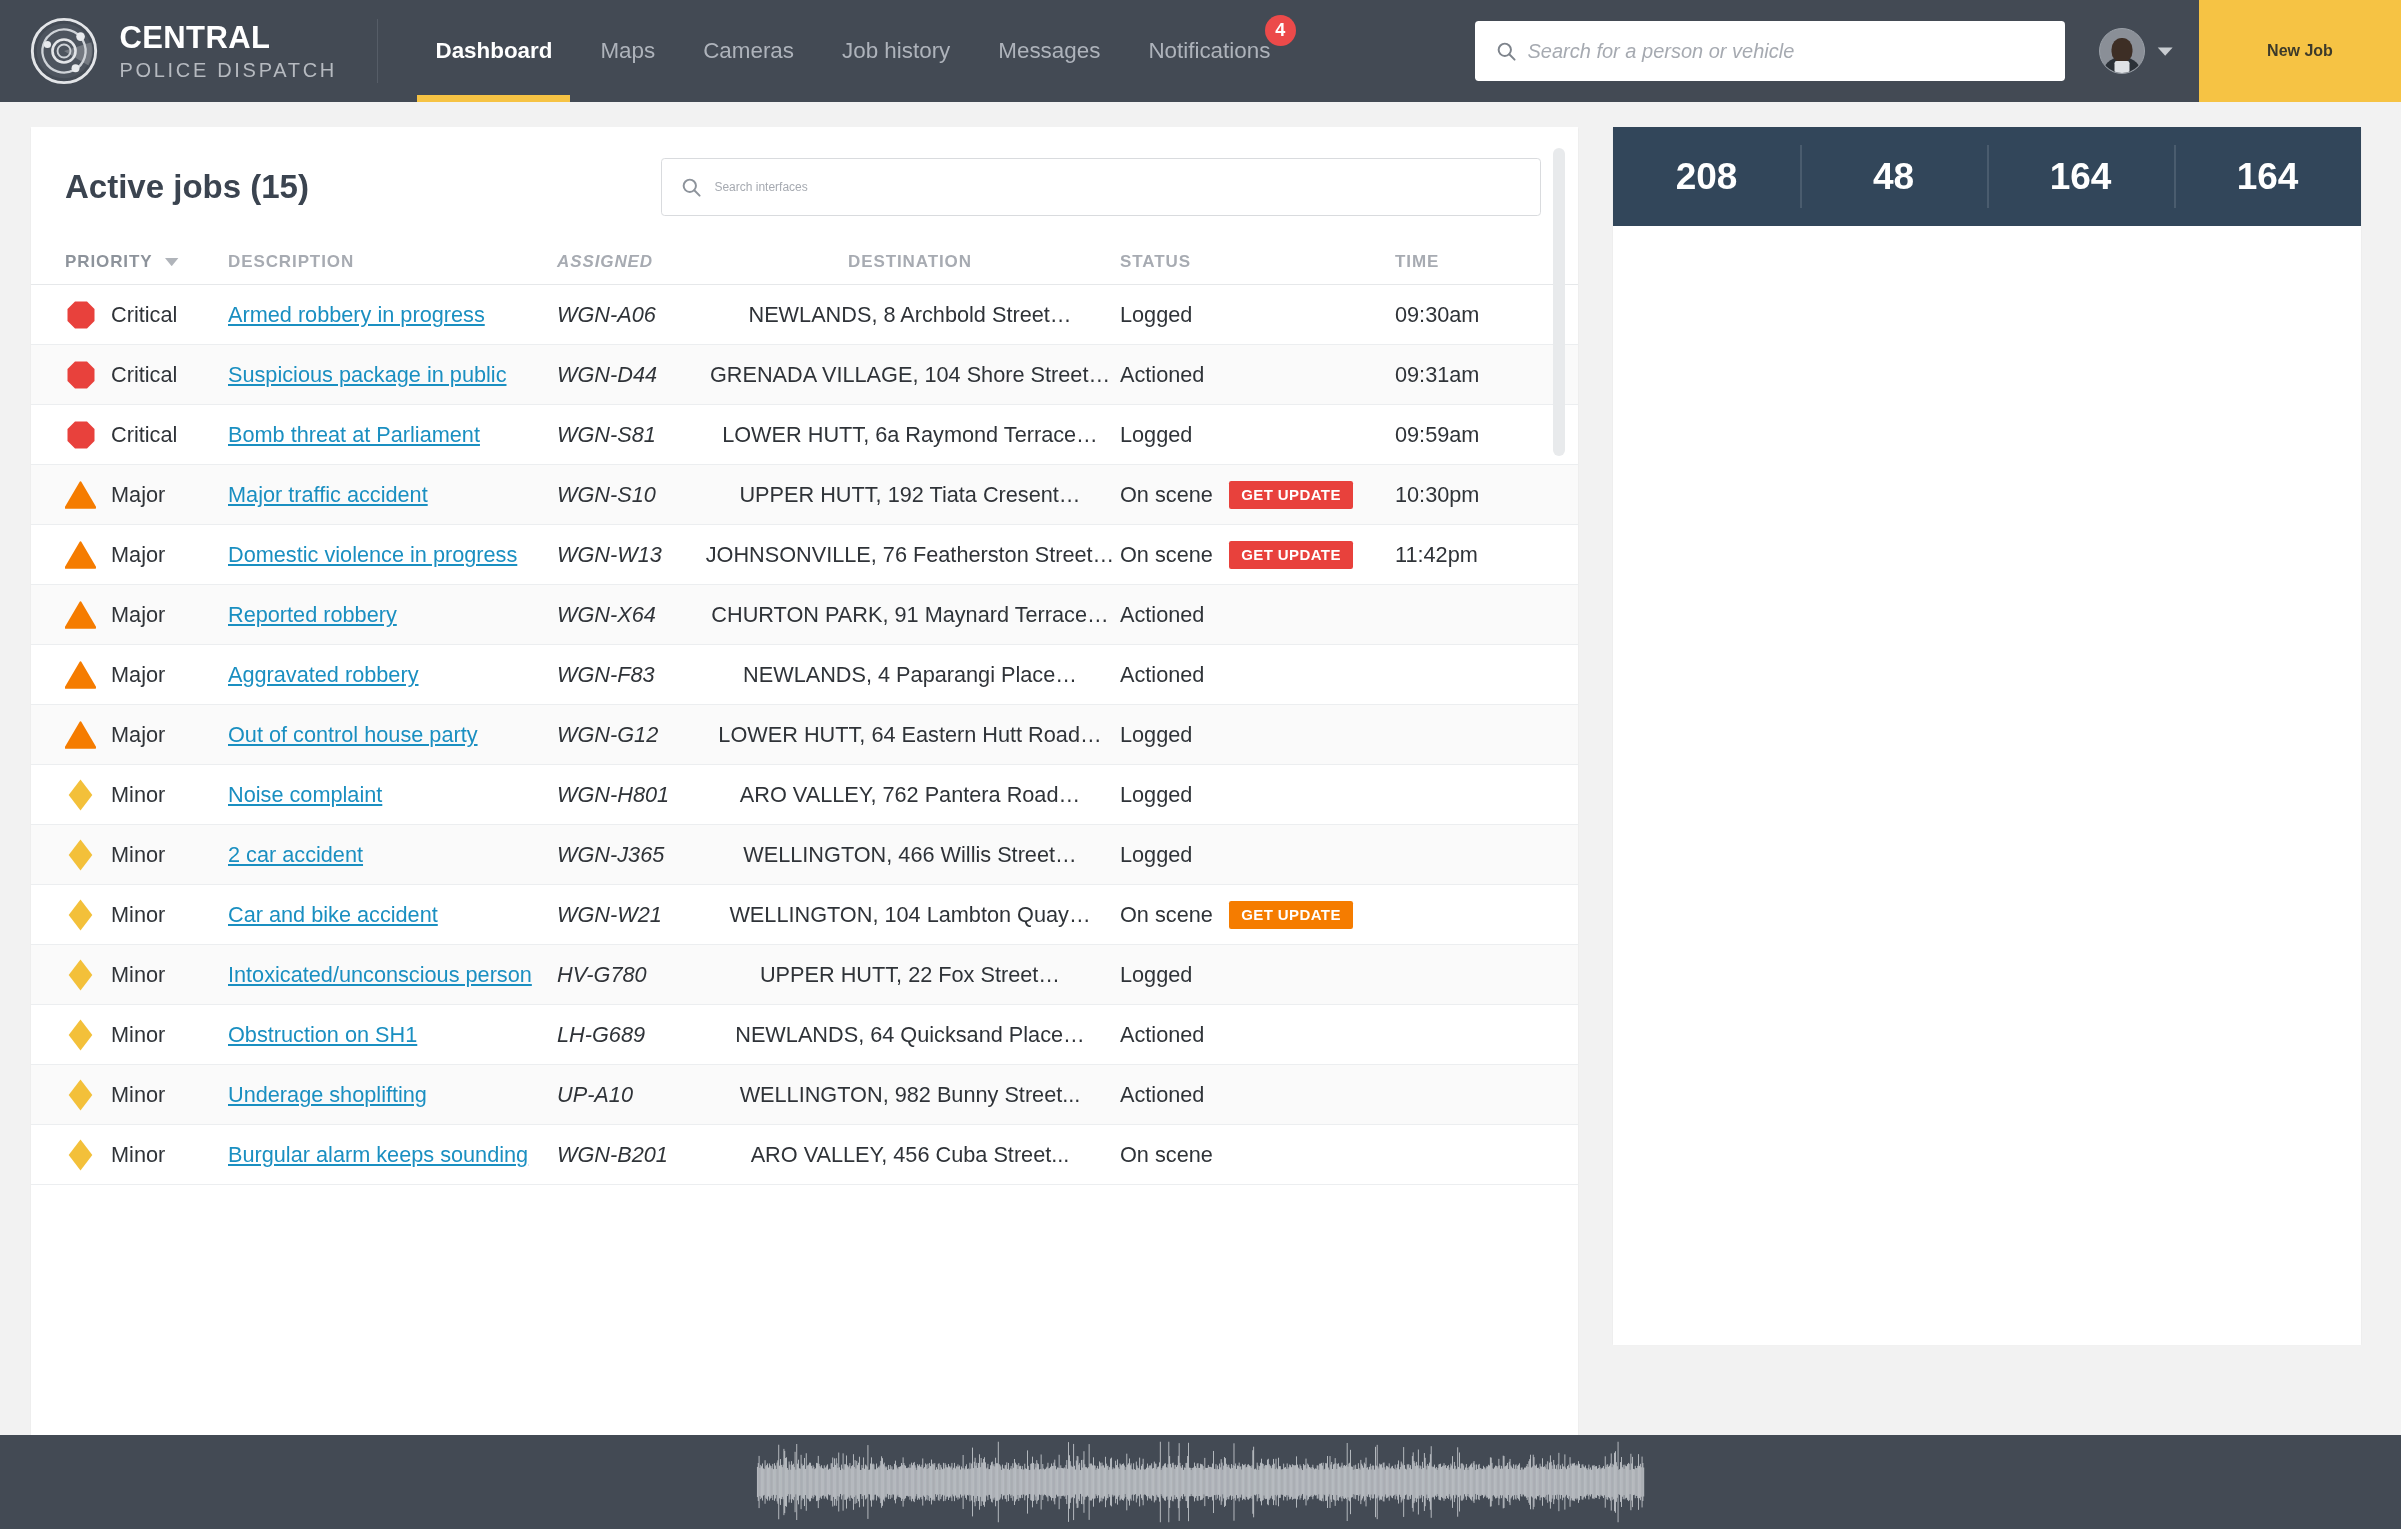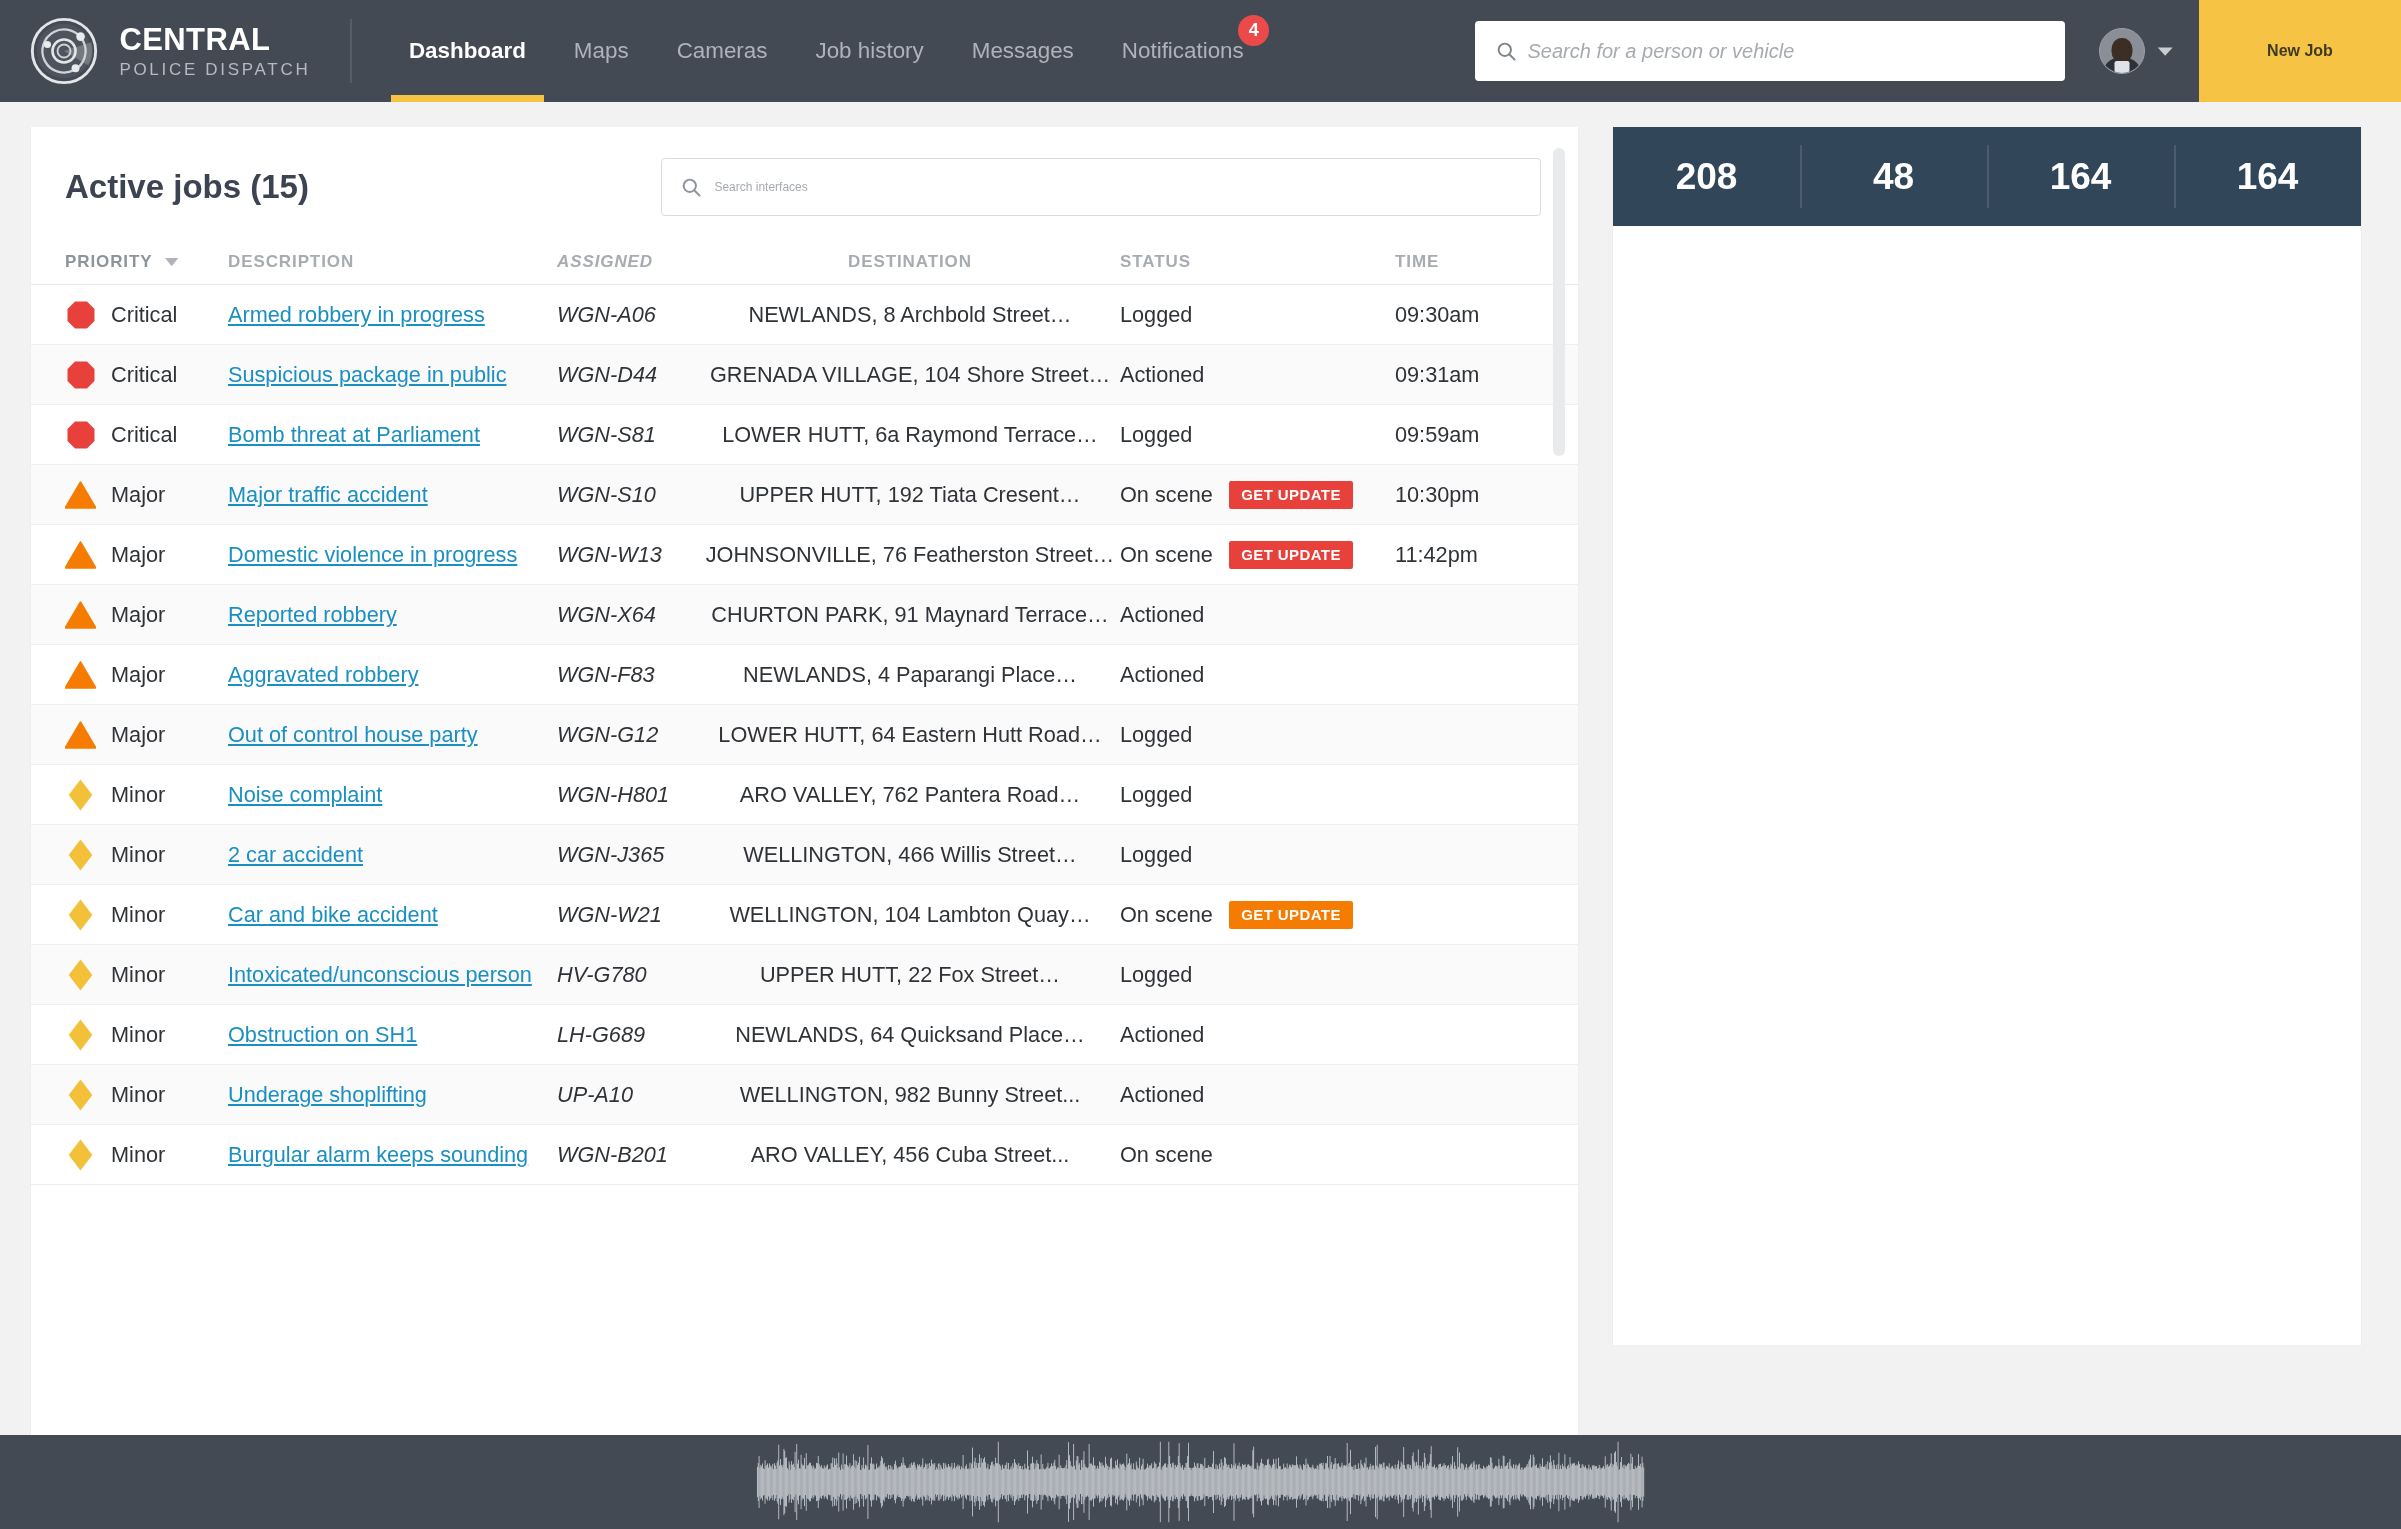--- a/index.html
+++ b/index.html
@@ -21,21 +21,21 @@
     display: flex; align-items: center;
     padding-left: 28px; height: 102px;
   }
   .logo-mark { width: 72px; height: 72px; flex: 0 0 72px; }
   .brand-text { margin-left: 19.4px; line-height: 1; }
   .brand-line1 {
     color: #ffffff; font-size: 31px; font-weight: bold;
     letter-spacing: 0.4px;
   }
   .brand-line2 {
-    color: #b6bac0; font-size: 17px; font-weight: normal;
+    color: #b6bac0; font-size: 20px; font-weight: normal;
     letter-spacing: 2.7px; margin-top: 6.7px;
   }
   .brand-divider {
     width: 1.5px; height: 64px; background: #565d67;
     margin-left: 40px;
   }
 
   .nav {
     display: flex; align-items: center; height: 102px;
     margin-left: 33px;

